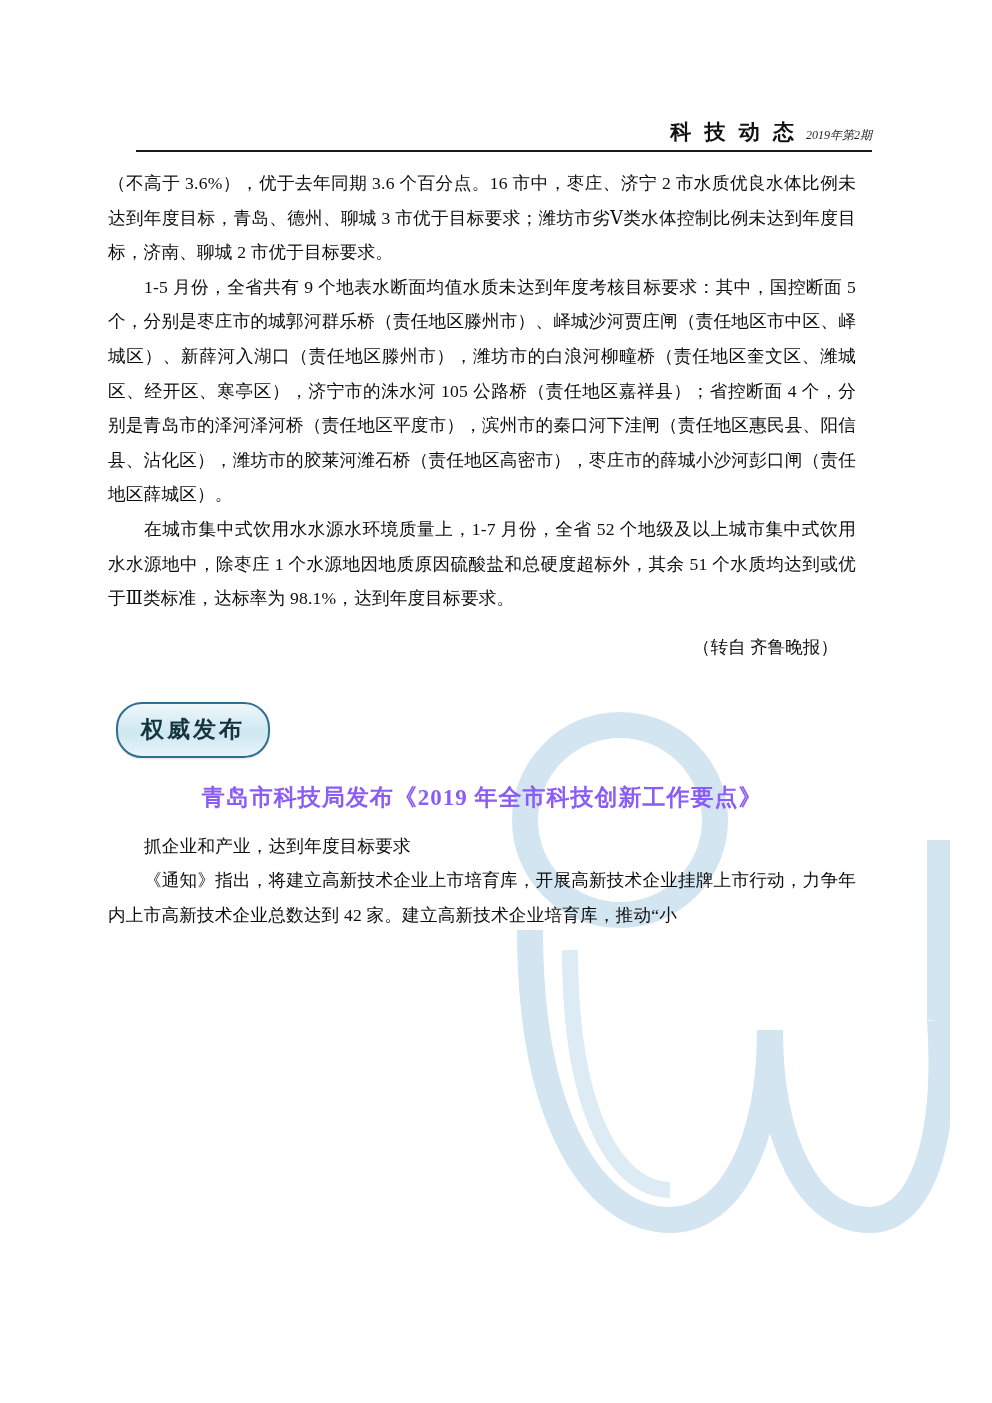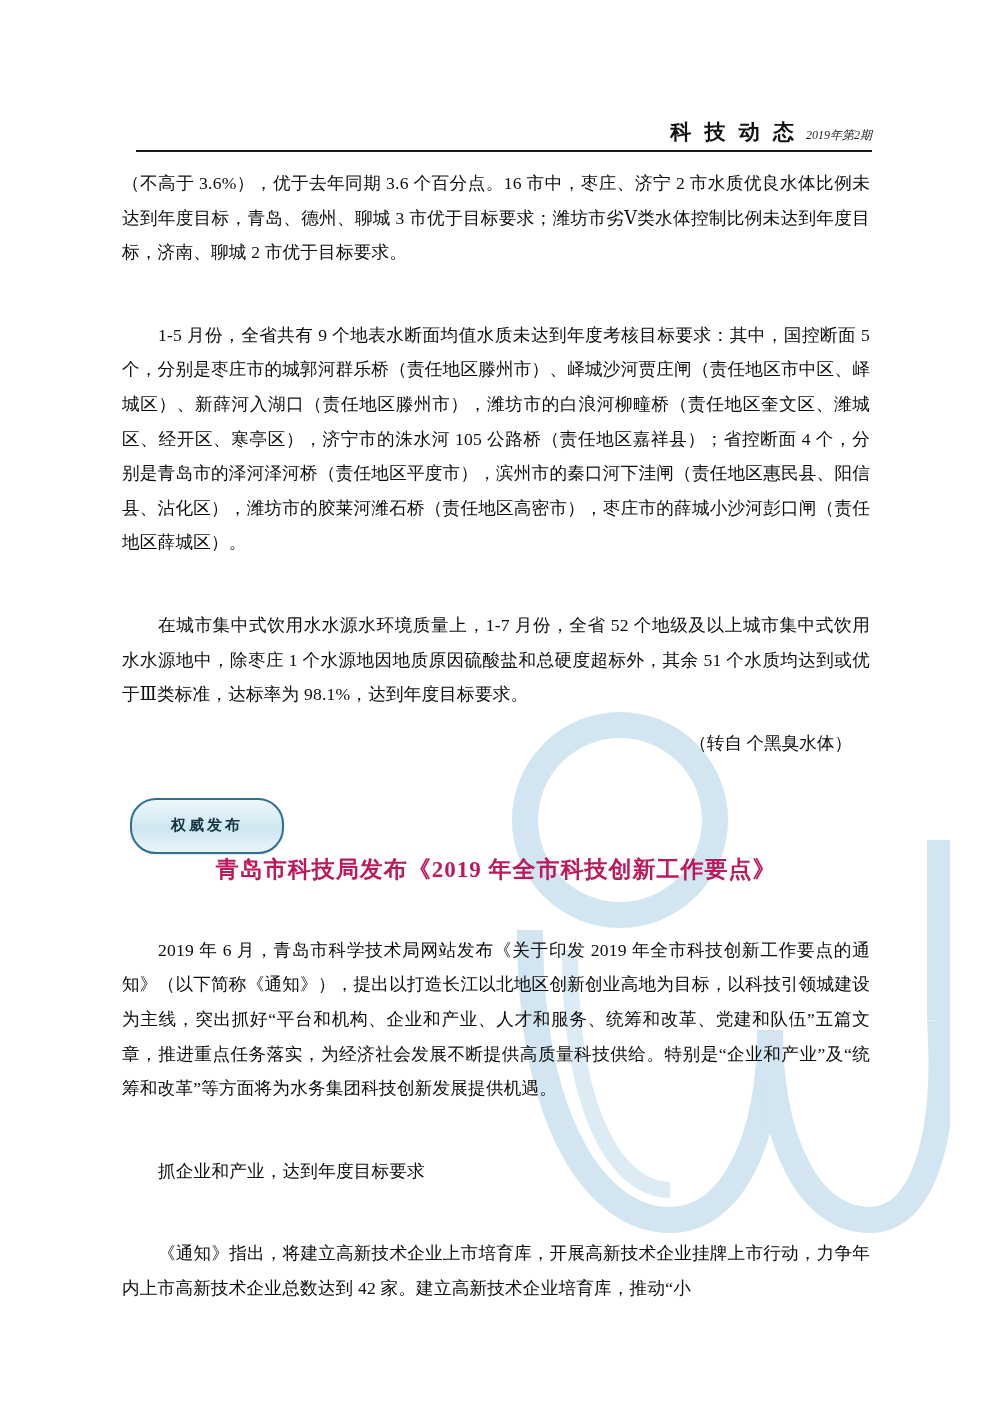--- a/index.html
+++ b/index.html
@@ -69,35 +69,35 @@
     font-family: "Liberation Serif", serif;
     font-style: italic;
     font-size: 12px;
     color: #222;
     margin-left: 4px;
   }
 
   
   .body-col {
     position: absolute;
-    left: 122px;
+    left: 108px;
     top: 166px;
     width: 748px;
   }
   p.para {
     margin: 0 0 0 0;
     font-size: 17.6px;
     line-height: 34.6px;
     color: #0d0d0d;
     text-align: justify;
     text-justify: inter-ideograph;
     letter-spacing: 0.2px;
     font-family: "Liberation Serif", "DejaVu Serif", serif;
   }
-  p.indent { text-indent: 36px; margin-top: 48px; }
+  p.indent { text-indent: 36px; }
   .sign {
     margin-top: 14px;
     font-size: 17.6px;
     line-height: 34px;
     text-align: right;
     padding-right: 18px;
     color: #0d0d0d;
   }
 
   
@@ -116,33 +116,33 @@
     border-radius: 26px;
     background: linear-gradient(180deg,#eef7fb 0%, #cfe7f1 55%, #e8f4f9 100%);
     box-shadow: 0 1px 2px rgba(0,0,0,0.10);
     display: flex;
     align-items: center;
     justify-content: center;
   }
   .badge-text {
     font-family: Liberation Sans, sans-serif;
     font-weight: bold;
-    font-size: 15px;
+    font-size: 23px;
     letter-spacing: 3px;
     color: #14343f;
   }
 
   .article-title {
-    margin-top: 0;
+    margin-top: 24px;
     text-align: center;
     font-family: "Liberation Serif", serif;
     font-weight: bold;
     font-size: 23px;
     letter-spacing: 1px;
-    color: #be185d;
+    color: #8b5cf6;
   }
   .article-body { margin-top: 16px; }
 </style>
 </head>
 <body>
 
 <div class="page">
 
   <div class="watermark">
     <svg width="480" height="560" viewBox="0 0 480 560" xmlns="http://www.w3.org/2000/svg">
@@ -167,31 +167,30 @@
       </div>
       <div class="header-line"></div>
     </div>
 
     <div class="body-col">
 
       <p class="para">（不高于 3.6%），优于去年同期 3.6 个百分点。16 市中，枣庄、济宁 2 市水质优良水体比例未达到年度目标，青岛、德州、聊城 3 市优于目标要求；潍坊市劣Ⅴ类水体控制比例未达到年度目标，济南、聊城 2 市优于目标要求。</p>
       <p class="para indent">1-5 月份，全省共有 9 个地表水断面均值水质未达到年度考核目标要求：其中，国控断面 5 个，分别是枣庄市的城郭河群乐桥（责任地区滕州市）、峄城沙河贾庄闸（责任地区市中区、峄城区）、新薛河入湖口（责任地区滕州市），潍坊市的白浪河柳疃桥（责任地区奎文区、潍城区、经开区、寒亭区），济宁市的洙水河 105 公路桥（责任地区嘉祥县）；省控断面 4 个，分别是青岛市的泽河泽河桥（责任地区平度市），滨州市的秦口河下洼闸（责任地区惠民县、阳信县、沾化区），潍坊市的胶莱河潍石桥（责任地区高密市），枣庄市的薛城小沙河彭口闸（责任地区薛城区）。</p>
       <p class="para indent">在城市集中式饮用水水源水环境质量上，1-7 月份，全省 52 个地级及以上城市集中式饮用水水源地中，除枣庄 1 个水源地因地质原因硫酸盐和总硬度超标外，其余 51 个水质均达到或优于Ⅲ类标准，达标率为 98.1%，达到年度目标要求。</p>
 
-      <div class="sign">（转自 个黑臭水体）</div>
+      <div class="sign">（转自 齐鲁晚报）</div>
 
       <div class="badge-row">
         <div class="badge">
           <span class="badge-text">权威发布</span>
         </div>
       </div>
 
       <div class="article-title">青岛市科技局发布《2019 年全市科技创新工作要点》</div>
 
       <div class="article-body">
-        <p class="para indent">2019 年 6 月，青岛市科学技术局网站发布《关于印发 2019 年全市科技创新工作要点的通知》（以下简称《通知》），提出以打造长江以北地区创新创业高地为目标，以科技引领城建设为主线，突出抓好“平台和机构、企业和产业、人才和服务、统筹和改革、党建和队伍”五篇文章，推进重点任务落实，为经济社会发展不断提供高质量科技供给。特别是“企业和产业”及“统筹和改革”等方面将为水务集团科技创新发展提供机遇。</p>
         <p class="para indent">抓企业和产业，达到年度目标要求</p>
         <p class="para indent">《通知》指出，将建立高新技术企业上市培育库，开展高新技术企业挂牌上市行动，力争年内上市高新技术企业总数达到 42 家。建立高新技术企业培育库，推动“小</p>
       </div>
     </div>
 
   </div>
 </div>
 
 </body></html>

